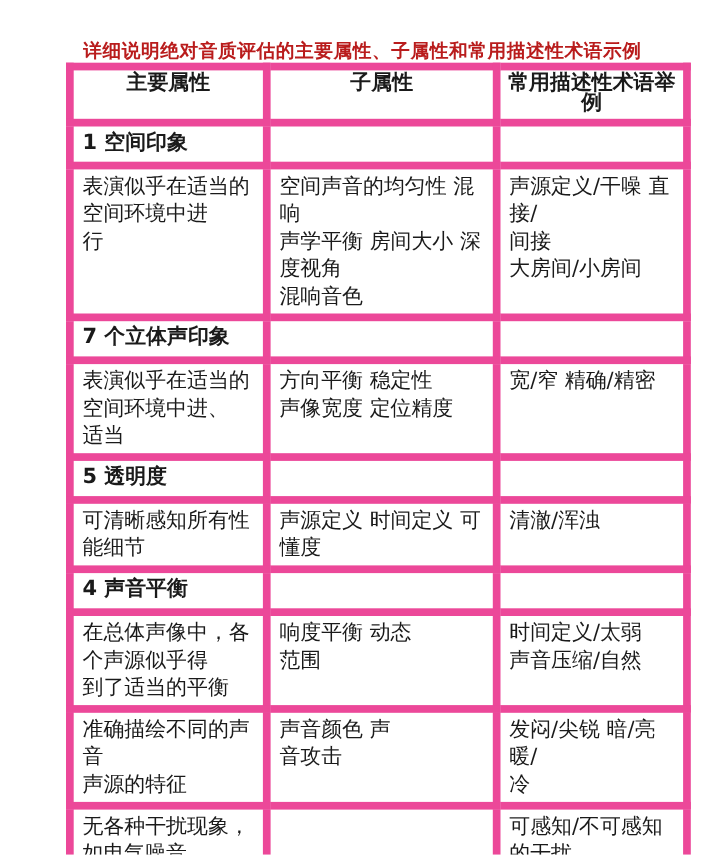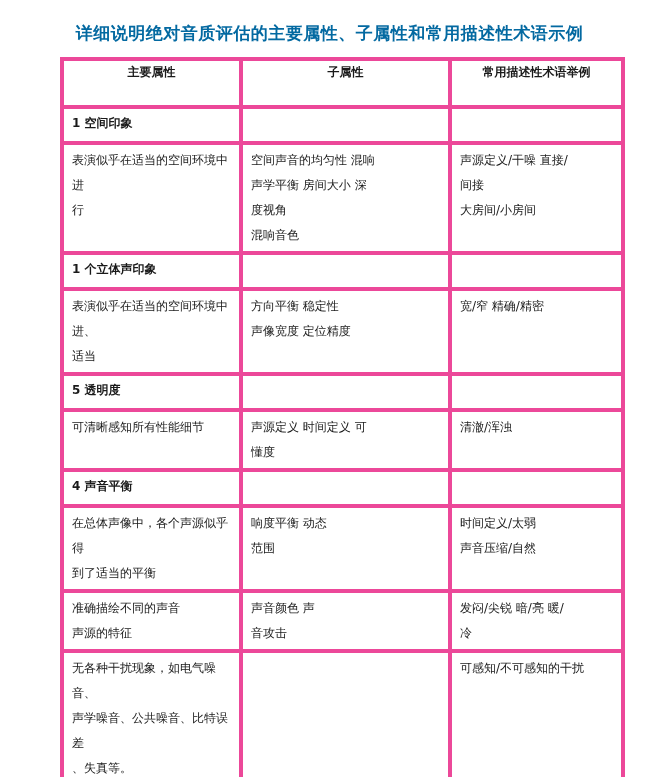--- a/index.html
+++ b/index.html
@@ -10,41 +10,41 @@
   .page {
     position: relative;
     width: 659px;
     height: 777px;
     background: #ffffff;
     font-family: "DejaVu Sans", "Liberation Sans", sans-serif;
     color: #1a1a1a;
     overflow: hidden;
   }
   .doc-title {
-    margin: 1px;
+    margin: 14px;
     padding-top: 21px;
     text-align: center;
     font-size: 17px;
     font-weight: bold;
     letter-spacing: 0.5px;
-    color: #0369a1;
+    color: #b91c1c;
   }
   table.attr-table {
     position: absolute;
     left: 60px;
     top: 57px;
     width: 561px;
     border-collapse: collapse;
     table-layout: fixed;
     border: 2px solid #4f4f4f;
   }
   table.attr-table td, table.attr-table th {
-    border: 4px solid #ec4899;
+    border: 7px solid #ec4899;
     vertical-align: top;
-    font-size: 12px;
+    font-size: 19px;
     white-space: pre-line;
     overflow: hidden;
     margin-left: 32px;
   }
   th.col-header {
     height: 40px;
     text-align: center;
     vertical-align: middle;
     font-weight: bold;
     padding: 2px 6px;
@@ -93,21 +93,21 @@
         <td class="content-cell">空间声音的均匀性 混响
 声学平衡 房间大小 深
 度视角
 混响音色</td>
         <td class="content-cell">声源定义/干噪 直接/
 间接
 大房间/小房间</td>
       </tr>
 
       <tr>
-        <td class="attr-cell">1 个立体声印象</td>
+        <td class="attr-cell">7 个立体声印象</td>
         <td class="attr-cell"></td>
         <td class="attr-cell"></td>
       </tr>
       <tr>
         <td class="content-cell">表演似乎在适当的空间环境中进、
 适当</td>
         <td class="content-cell">方向平衡 稳定性
 声像宽度 定位精度</td>
         <td class="content-cell">宽/窄 精确/精密</td>
       </tr>

